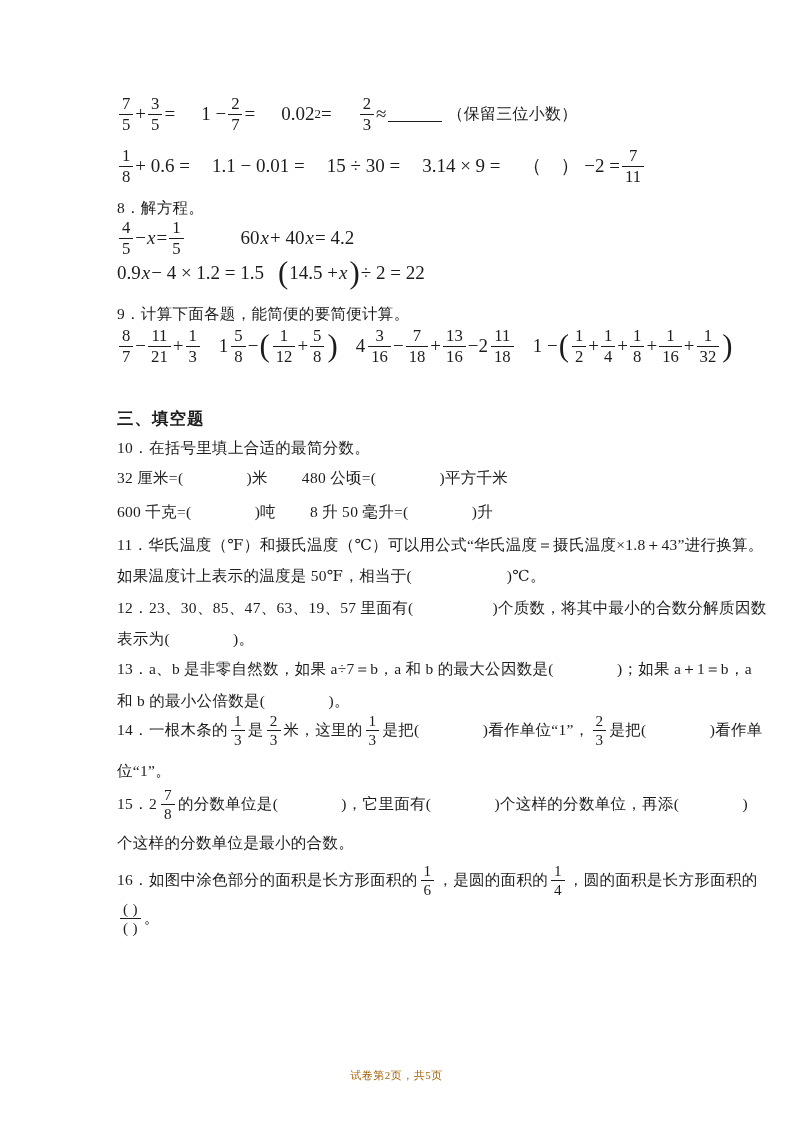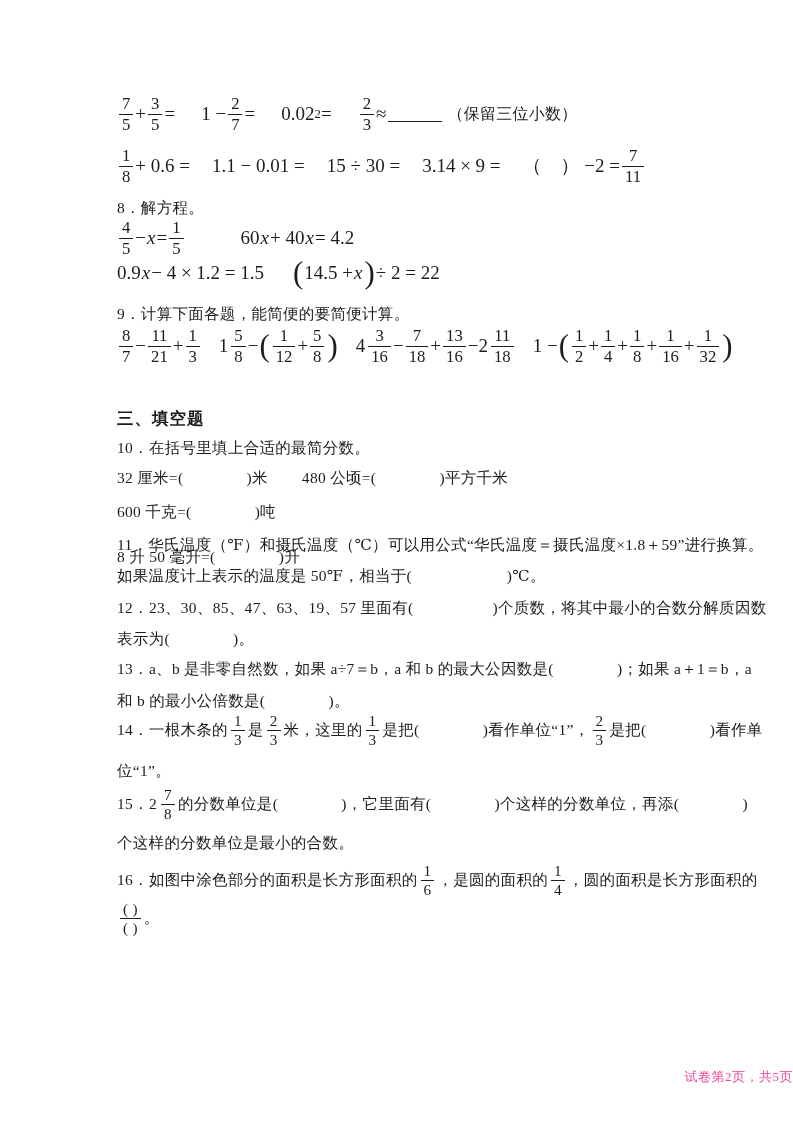--- a/index.html
+++ b/index.html
@@ -25,22 +25,22 @@
   .frac .den{display:block;padding:0 3px;}
   .mixed{display:inline-flex;align-items:center;}
   .mixed .whole{margin-right:1px;}
   .it{font-style:italic;padding:0 1px;}
   .sp{font-size:0.68em;line-height:0;}
   .blank{display:inline-block;width:54px;height:14px;
     border-bottom:1.4px solid #1c1c1c;vertical-align:-3px;margin:0 5px 0 2px;}
   .bigp{font-size:1.62em;font-weight:300;vertical-align:-0.3em;line-height:0;padding:0 1px;}
   .cjk{font-size:0.84em;letter-spacing:0.3px;}
   .mathline .cjk{font-size:1em;}
-  .footer{position:absolute;left:0;top:1068px;width:793px;text-align:right;
-    font-size:13px;letter-spacing:0.5px;color:#ec4899;}
+  .footer{position:absolute;left:0;top:1068px;width:793px;text-align:center;
+    font-size:11px;letter-spacing:0.5px;color:#a16207;}
 </style>
 </head>
 <body>
 
 <div class="page">
   <div class="content">
       <div class="blk mathrow" style="top: 94px; column-gap: 26px;">
         <span class="expr">
           <span class="frac">
             <span class="num">7</span>
@@ -117,21 +117,21 @@
           </span>
         </span>
         <span class="expr">
           <span>60</span>
           <span class="it">x</span>
           <span> + 40</span>
           <span class="it">x</span>
           <span> = 4.2</span>
         </span>
       </div>
-      <div class="blk mathrow" style="top: 262px; column-gap: 28px;">
+      <div class="blk mathrow" style="top: 262px; column-gap: 13px;">
         <span class="expr">
           <span>0.9</span>
           <span class="it">x</span>
           <span> − 4 × 1.2 = 1.5</span>
         </span>
         <span class="expr">
           <span class="bigp">(</span>
           <span>14.5 + </span>
           <span class="it">x</span>
           <span class="bigp">)</span>
@@ -233,25 +233,25 @@
           </span>
           <span class="bigp">)</span>
         </span>
       </div>
       <div class="blk heading" style="top: 408px;">三、填空题</div>
       <div class="blk label" style="top: 438px;">10．在括号里填上合适的最简分数。</div>
       <div class="blk textrow" style="top: 468px; column-gap: 34px;">
         <span>32 厘米=(　　　　)米</span>
         <span>480 公顷=(　　　　)平方千米</span>
       </div>
-      <div class="blk textrow" style="top: 502px; column-gap: 34px; flex-direction: column;">
+      <div class="blk textrow" style="top: 502px; column-gap: 34px;">
         <span>600 千克=(　　　　)吨</span>
         <span>8 升 50 毫升=(　　　　)升</span>
       </div>
-      <div class="blk text" style="top: 535px;">11．华氏温度（℉）和摄氏温度（℃）可以用公式“华氏温度＝摄氏温度×1.8＋59”进行换算。</div>
+      <div class="blk text" style="top: 535px;">11．华氏温度（℉）和摄氏温度（℃）可以用公式“华氏温度＝摄氏温度×1.8＋43”进行换算。</div>
       <div class="blk text" style="top: 566px;">如果温度计上表示的温度是 50℉，相当于(　　　　　　)℃。</div>
       <div class="blk text" style="top: 598px;">12．23、30、85、47、63、19、57 里面有(　　　　　)个质数，将其中最小的合数分解质因数</div>
       <div class="blk text" style="top: 629px;">表示为(　　　　)。</div>
       <div class="blk text" style="top: 659px;">13．a、b 是非零自然数，如果 a÷7＝b，a 和 b 的最大公因数是(　　　　)；如果 a＋1＝b，a</div>
       <div class="blk text" style="top: 691px; font-family: Liberation Serif, serif;">和 b 的最小公倍数是(　　　　)。</div>
       <div class="blk mathline" style="top: 712px;">
         <span class="cjk">14．一根木条的</span>
         <span class="frac">
           <span class="num">1</span>
           <span class="den">3</span>

